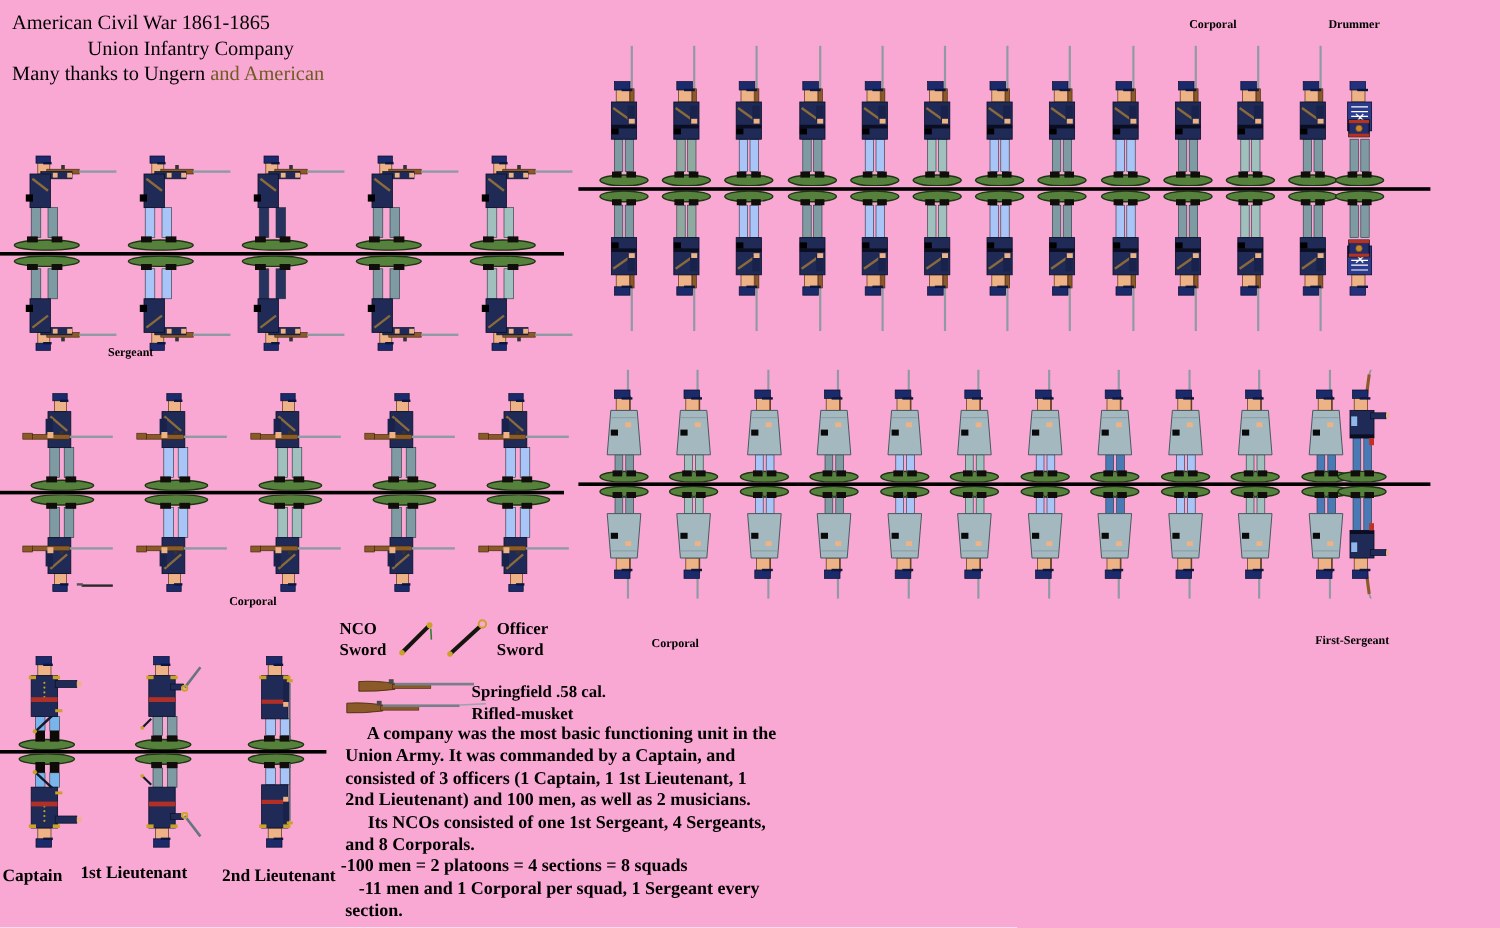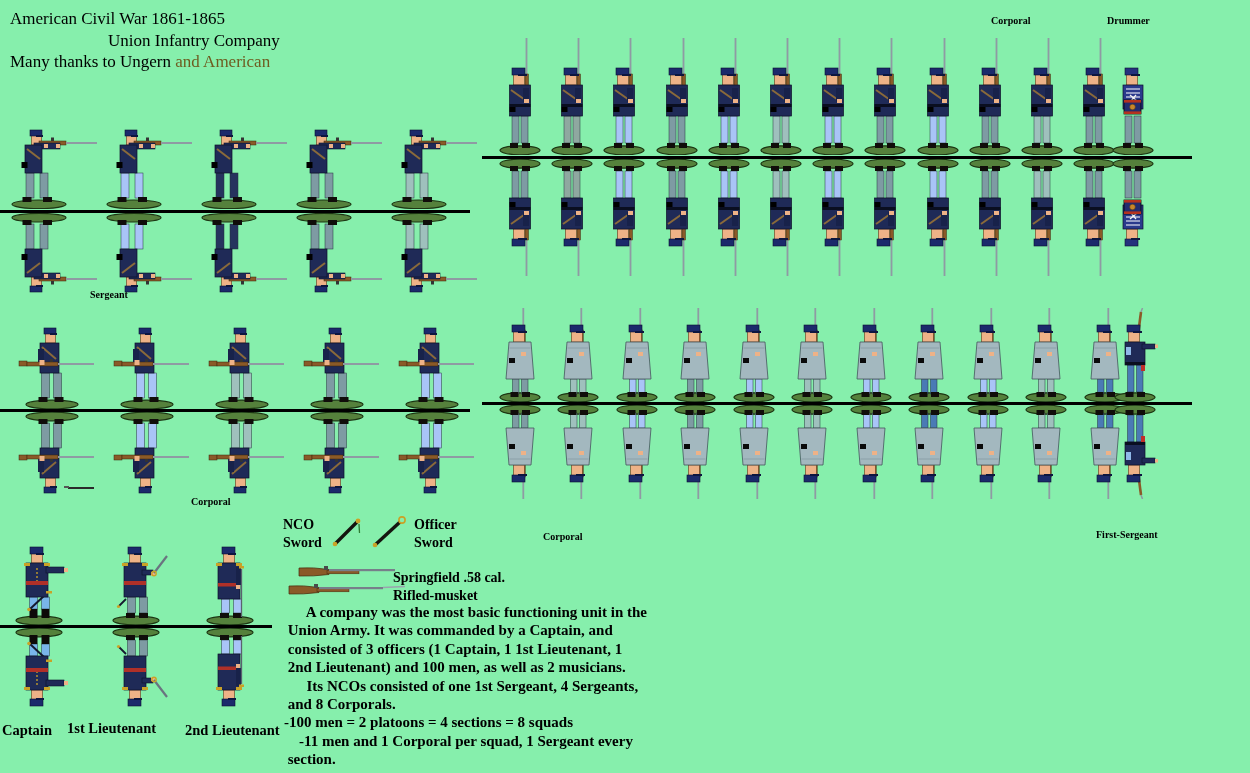--- a/index.html
+++ b/index.html
@@ -1,21 +1,21 @@
 <!DOCTYPE html>
 <html><head>
 <meta charset="utf-8">
 <title>Union Infantry Company</title>
 <style>
   html,body{margin:0;padding:0;background:#fff;}
-  #canvas{position:relative;width:1250px;height:773px;background:#86efac;overflow:hidden;
+  #canvas{position:relative;width:1250px;height:773px;background:#f9a8d4;overflow:hidden;
           font-family:"Liberation Serif","DejaVu Serif",serif;color:#000;}
   
   #header{position:absolute;left:10px;top:8px;font-size:17px;line-height:21.5px;white-space:nowrap;}
-  #header .sub{margin-left:98px;}
+  #header .sub{margin-left:63px;}
   #header .credit{color:#6e5c20;}
   
   .lbl{position:absolute;font-weight:bold;font-size:10px;white-space:nowrap;}
   .lbl-big{font-size:14.5px;text-align:center;}
   
   .fig{position:absolute;}
   .flip{transform:scaleY(-1);}
   .fold{position:absolute;height:3px;background:#000;}
   
   .legend-txt{position:absolute;font-weight:bold;font-size:14px;line-height:18px;white-space:nowrap;}

